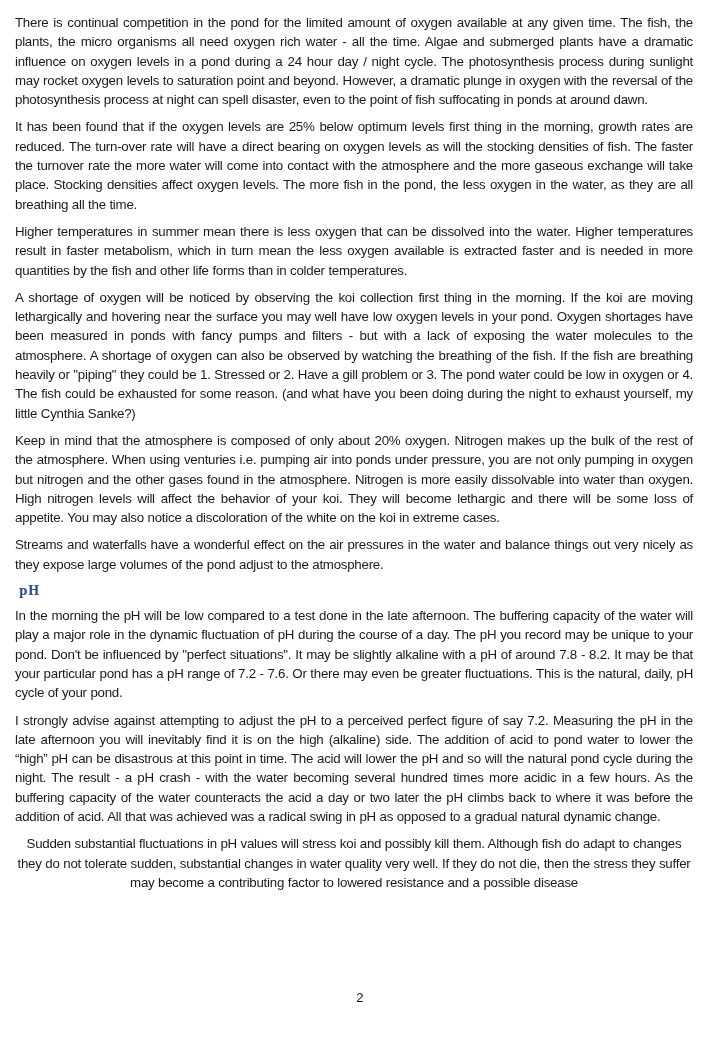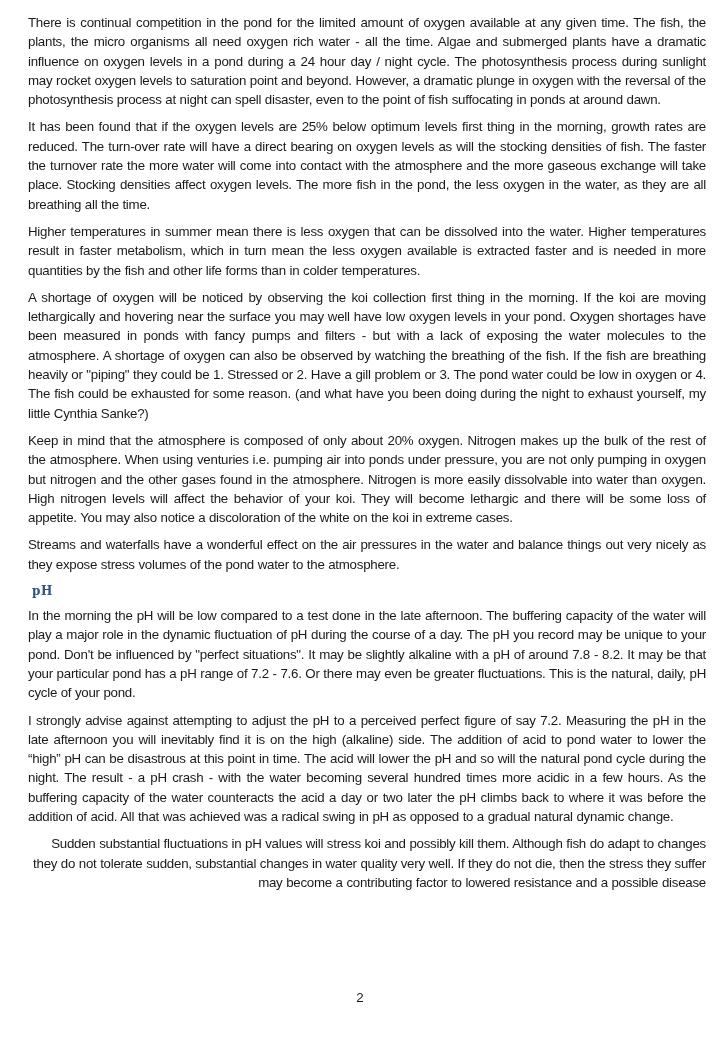--- a/index.html
+++ b/index.html
@@ -8,21 +8,21 @@
       background: #ffffff;
     }
     body {
       width: 720px;
       height: 1040px;
       overflow: hidden;
       position: relative;
     }
     .page {
       position: absolute;
-      left: 28px;
+      left: 15px;
       top: 13px;
       width: 678px;
       font-family: "Liberation Sans", sans-serif;
       font-size: 13.3px;
       line-height: 19.3px;
       color: #1a1a1a;
       letter-spacing: -0.25px;
       word-spacing: 0.2px;
     }
     .para {
@@ -32,21 +32,21 @@
     .heading {
       margin: 4px 0 6px 4px;
       font-family: "DejaVu Serif", serif;
       font-weight: bold;
       font-size: 12px;
       line-height: 18px;
       color: #2f5184;
       letter-spacing: 0.5px;
     }
     .para.ragged {
-      text-align: right;
+      text-align: center;
     }
     .page-number {
       position: absolute;
       left: 0;
       width: 720px;
       top: 990px;
       text-align: center;
       font-family: "Liberation Sans", sans-serif;
       font-size: 13.3px;
       color: #1a1a1a;
@@ -55,21 +55,21 @@
 </head>
 <body>
 
 <div class="page">
   <div>
     <p class="para">There is continual competition in the pond for the limited amount of oxygen available at any given time. The fish, the plants, the micro organisms all need oxygen rich water - all the time. Algae and submerged plants have a dramatic influence on oxygen levels in a pond during a 24 hour day / night cycle. The photosynthesis process during sunlight may rocket oxygen levels to saturation point and beyond. However, a dramatic plunge in oxygen with the reversal of the photosynthesis process at night can spell disaster, even to the point of fish suffocating in ponds at around dawn.</p>
     <p class="para">It has been found that if the oxygen levels are 25% below optimum levels first thing in the morning, growth rates are reduced. The turn-over rate will have a direct bearing on oxygen levels as will the stocking densities of fish. The faster the turnover rate the more water will come into contact with the atmosphere and the more gaseous exchange will take place. Stocking densities affect oxygen levels. The more fish in the pond, the less oxygen in the water, as they are all breathing all the time.</p>
     <p class="para">Higher temperatures in summer mean there is less oxygen that can be dissolved into the water. Higher temperatures result in faster metabolism, which in turn mean the less oxygen available is extracted faster and is needed in more quantities by the fish and other life forms than in colder temperatures.</p>
     <p class="para">A shortage of oxygen will be noticed by observing the koi collection first thing in the morning. If the koi are moving lethargically and hovering near the surface you may well have low oxygen levels in your pond. Oxygen shortages have been measured in ponds with fancy pumps and filters - but with a lack of exposing the water molecules to the atmosphere. A shortage of oxygen can also be observed by watching the breathing of the fish. If the fish are breathing heavily or "piping" they could be 1. Stressed or 2. Have a gill problem or 3. The pond water could be low in oxygen or 4. The fish could be exhausted for some reason. (and what have you been doing during the night to exhaust yourself, my little Cynthia Sanke?)</p>
     <p class="para">Keep in mind that the atmosphere is composed of only about 20% oxygen. Nitrogen makes up the bulk of the rest of the atmosphere. When using venturies i.e. pumping air into ponds under pressure, you are not only pumping in oxygen but nitrogen and the other gases found in the atmosphere. Nitrogen is more easily dissolvable into water than oxygen. High nitrogen levels will affect the behavior of your koi. They will become lethargic and there will be some loss of appetite. You may also notice a discoloration of the white on the koi in extreme cases.</p>
-    <p class="para">Streams and waterfalls have a wonderful effect on the air pressures in the water and balance things out very nicely as they expose stress volumes of the pond water to the atmosphere.</p>
+    <p class="para">Streams and waterfalls have a wonderful effect on the air pressures in the water and balance things out very nicely as they expose large volumes of the pond adjust to the atmosphere.</p>
   </div>
 
   <div>
     <h2 class="heading">pH</h2>
     <p class="para">In the morning the pH will be low compared to a test done in the late afternoon. The buffering capacity of the water will play a major role in the dynamic fluctuation of pH during the course of a day. The pH you record may be unique to your pond. Don't be influenced by "perfect situations". It may be slightly alkaline with a pH of around 7.8 - 8.2. It may be that your particular pond has a pH range of 7.2 - 7.6. Or there may even be greater fluctuations. This is the natural, daily, pH cycle of your pond.</p>
     <p class="para">I strongly advise against attempting to adjust the pH to a perceived perfect figure of say 7.2. Measuring the pH in the late afternoon you will inevitably find it is on the high (alkaline) side. The addition of acid to pond water to lower the “high” pH can be disastrous at this point in time. The acid will lower the pH and so will the natural pond cycle during the night. The result - a pH crash - with the water becoming several hundred times more acidic in a few hours. As the buffering capacity of the water counteracts the acid a day or two later the pH climbs back to where it was before the addition of acid. All that was achieved was a radical swing in pH as opposed to a gradual natural dynamic change.</p>
     <p class="para ragged">Sudden substantial fluctuations in pH values will stress koi and possibly kill them.  Although fish do adapt to changes they do not tolerate sudden, substantial changes in water quality very well. If they do not die, then the stress they suffer may become  a contributing factor to lowered resistance and a possible disease</p>
   </div>
 </div>
 

